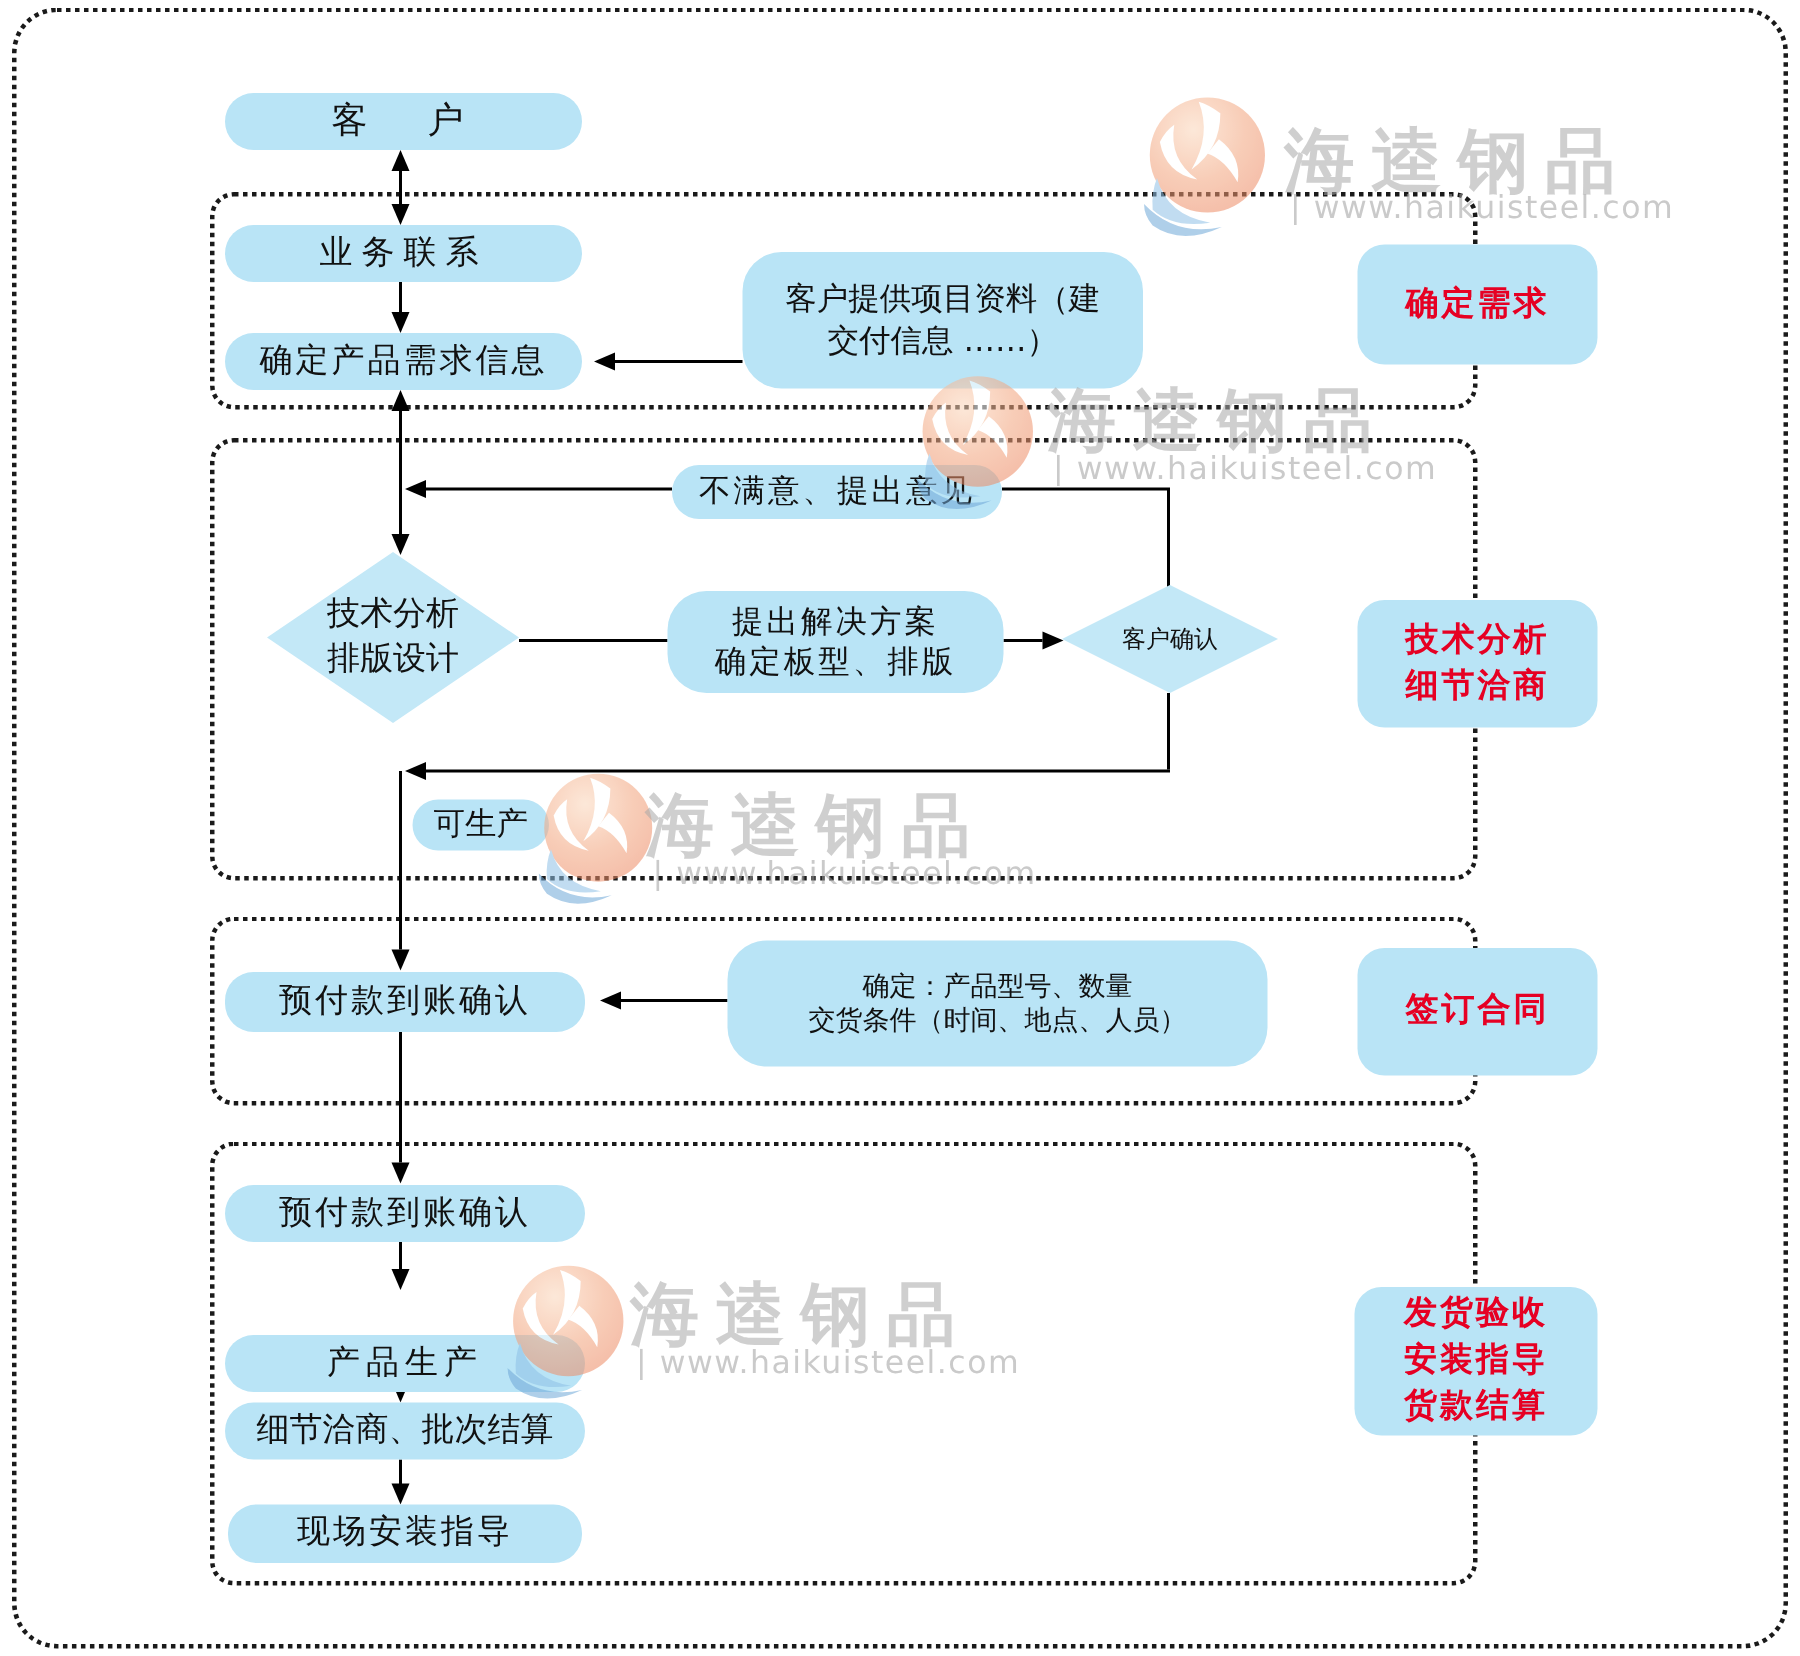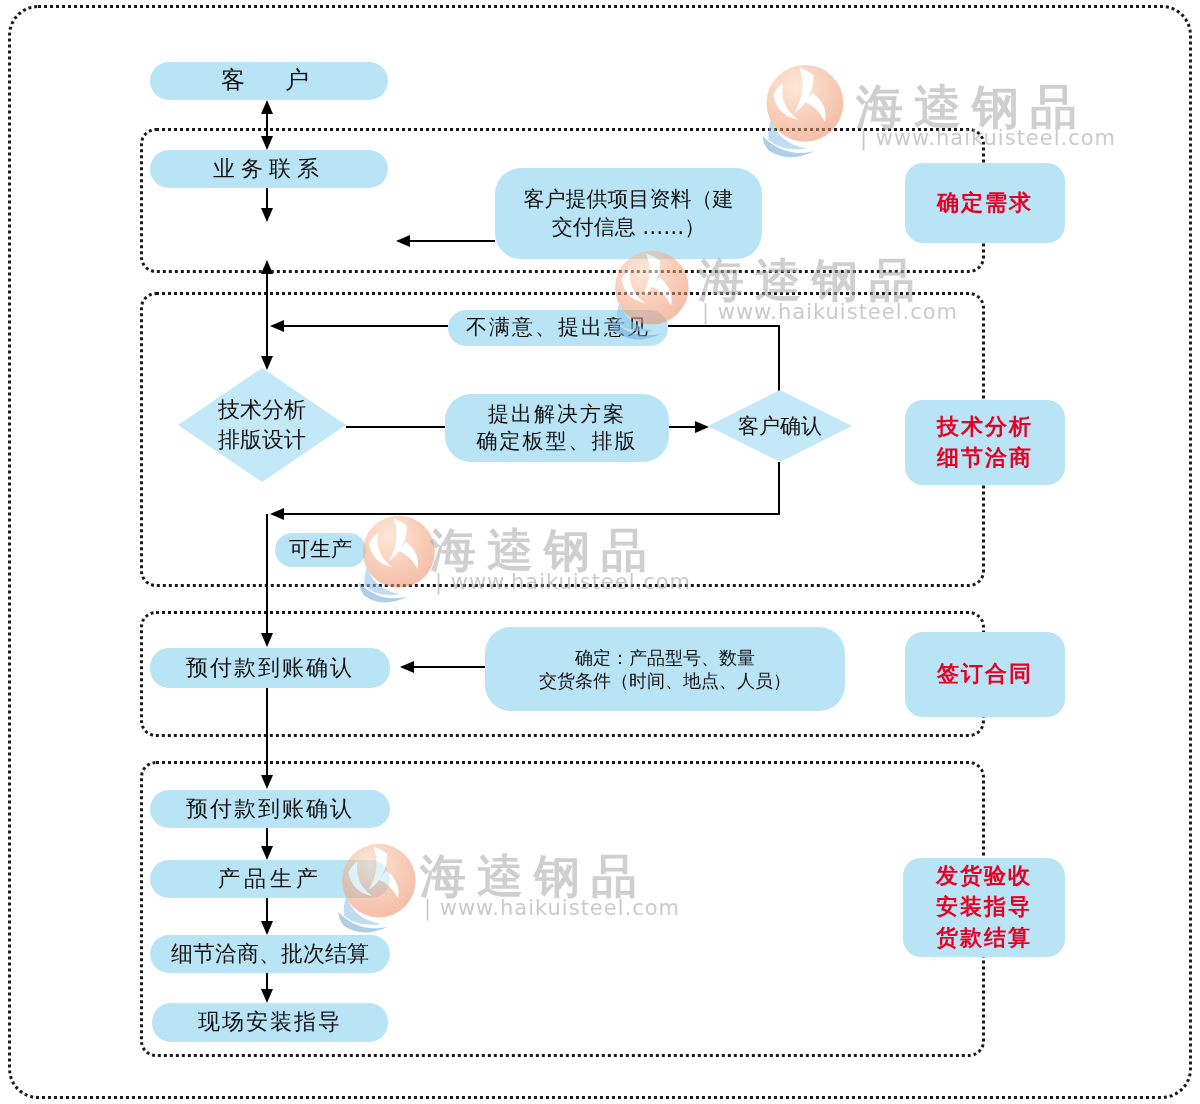--- a/index.html
+++ b/index.html
@@ -30,21 +30,21 @@
   .vline{width:2px;}
   .arr{position:absolute;width:0;height:0;z-index:2;}
   .arr-up{border-left:6px solid transparent;border-right:6px solid transparent;border-bottom:14px solid #000;}
   .arr-down{border-left:6px solid transparent;border-right:6px solid transparent;border-top:14px solid #000;}
   .arr-left{border-top:6px solid transparent;border-bottom:6px solid transparent;border-right:14px solid #000;}
   .arr-right{border-top:6px solid transparent;border-bottom:6px solid transparent;border-left:14px solid #000;}
 
   .wm{position:absolute;z-index:5;opacity:.55;pointer-events:none;}
   .wm-brand{font-size:47px;font-weight:bold;color:#a9a9a9;letter-spacing:11px;white-space:nowrap;}
   .wm-url{font-size:21px;color:#9f9f9f;letter-spacing:1px;white-space:nowrap;}
-  .ls2{letter-spacing:2px;} .ls4{letter-spacing:4px;} .ls6{letter-spacing:6px;}
+  .ls2{letter-spacing:2px;} .ls4{letter-spacing:4px;margin-top:30px;} .ls6{letter-spacing:6px;}
   .fs24{font-size:24px;}
 </style>
 </head>
 <body>
 
 <div class="canvas">
 
   <svg width="0" height="0" style="position:absolute">
     <defs>
       <radialGradient id="wmGrad" cx="38%" cy="28%" r="80%">
@@ -111,39 +111,40 @@
   <div class="vline" style="left:266px;top:898px;height:24px"></div>
   <div class="arr arr-down" style="left:261px;top:921px"></div>
 
   <div class="vline" style="left:266px;top:973px;height:17px"></div>
   <div class="arr arr-down" style="left:261px;top:989px"></div>
 
   <div class="node fs24" style="left:150px;top:62px;width:238px;height:38px;letter-spacing:8px">客　户</div>
 
   <div class="node ls6" style="left:150px;top:150px;width:238px;height:38px">业务联系</div>
 
+  <div class="node ls2" style="left:150px;top:222px;width:238px;height:38px">确定产品需求信息</div>
 
   <div class="node big" style="left:495px;top:168px;width:267px;height:91px">
     <span>客户提供项目资料（建</span>
     <span>交付信息 ……）</span>
   </div>
 
   <div class="node ls2" style="left:448px;top:310px;width:220px;height:36px;font-size:21px">不满意、提出意见</div>
 
   <div class="diamond" style="left:178px;top:368px;width:168px;height:114px">
     <span>技术分析</span>
     <span>排版设计</span>
   </div>
 
   <div class="node big" style="left:445px;top:394px;width:224px;height:68px;letter-spacing:2px">
     <span>提出解决方案</span>
     <span>确定板型、排版</span>
   </div>
 
-  <div class="diamond" style="left:708px;top:390px;width:144px;height:72px;font-size:21px">客户确认</div>
+  <div class="diamond" style="left:708px;top:390px;width:144px;height:72px;font-size:16px">客户确认</div>
 
 
   <div class="node" style="left:275px;top:533px;width:91px;height:34px;font-size:21px">可生产</div>
 
   <div class="node ls2" style="left:150px;top:648px;width:240px;height:40px">预付款到账确认</div>
 
   <div class="node big" style="left:485px;top:627px;width:360px;height:84px;font-size:18px">
     <span>确定：产品型号、数量</span>
     <span>交货条件（时间、地点、人员）</span>
   </div>

